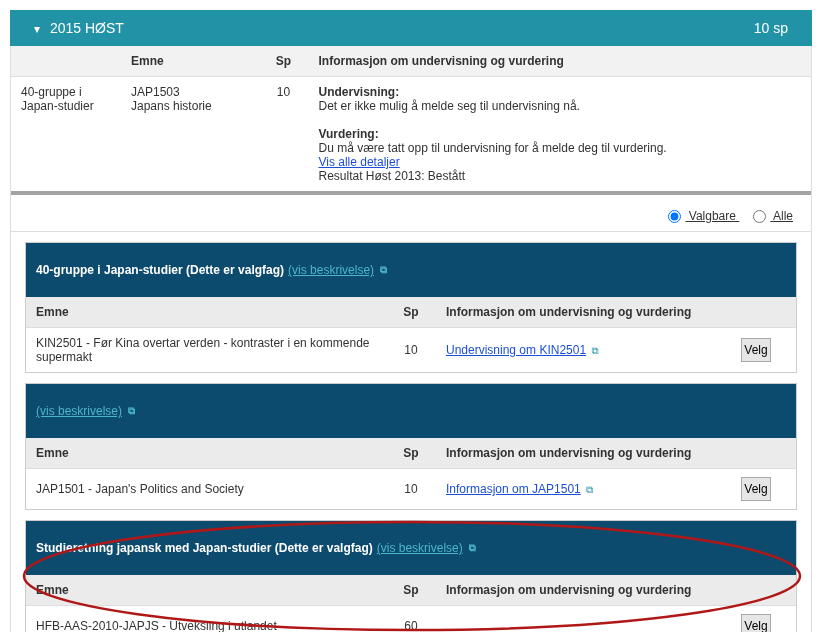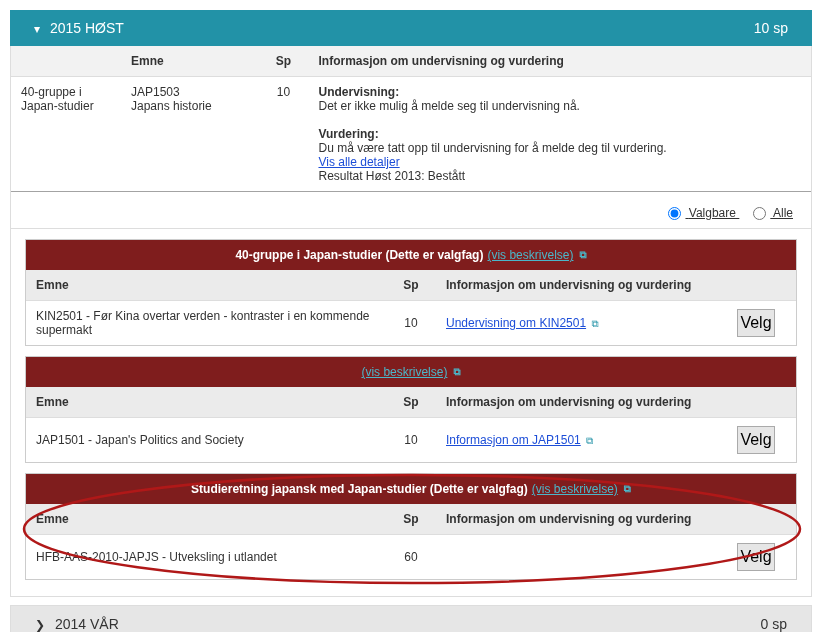--- a/index.html
+++ b/index.html
@@ -5,41 +5,41 @@
 * { box-sizing: border-box; margin: 0; padding: 0; }
 body { font-family: Arial, Helvetica, sans-serif; font-size: 12px; background: #fff; color: #333; padding: 10px; }
 .container { width: 802px; margin: 0 auto; }
 .semester-header { background: #2292a7; color: #fff; padding: 10px 24px; display: flex; align-items: center; justify-content: space-between; cursor: pointer; font-size: 14px; }
 .semester-header .chev { margin-right: 6px; font-size: 12px; }
 .semester-header.closed { background: #e6e6e6; color: #333; }
 .semester-body { border: 1px solid #ddd; border-top: none; background: #fff; }
 .tbl { width: 100%; border-collapse: collapse; }
 .tbl th, .tbl td { text-align: left; padding: 8px 10px; vertical-align: top; }
 .tbl thead th { background: #f2f2f2; border-bottom: 1px solid #ddd; font-weight: bold; }
-.tbl tbody td { border-bottom: 1px solid #a3a3a3; }
+.tbl tbody td { border-bottom: 4px solid #a3a3a3; }
 .col-group { width: 110px; }
 .col-sp { width: 50px; text-align: center; }
 .link { color: #1d4ed8; text-decoration: underline; cursor: pointer; }
 .ext-icon { font-size: 10px; margin-left: 2px; color: #2292a7; }
 .radios { text-align: right; padding: 14px 18px 8px; border-bottom: 1px solid #ddd; }
 .radios label { margin-left: 14px; cursor: pointer; text-decoration: underline; }
 .radios input { margin-right: 4px; vertical-align: middle; }
 .block { border: 1px solid #ccc; margin: 10px 14px; }
-.block-header { background: #7f1d1d; color: #fff; padding: 8px 10px; font-weight: bold; font-size: 12px; display: flex; align-items: center; gap: 4px; justify-content: center; }
+.block-header { background: #0c4a6e; color: #fff; padding: 20px 10px; font-weight: bold; font-size: 12px; display: flex; align-items: center; gap: 4px; }
 .block-header .desc-link { color: #4bb6c9; text-decoration: underline; cursor: pointer; font-weight: normal; }
 .block-header .ext-icon { color: #4bb6c9; }
 .sub-tbl { width: 100%; border-collapse: collapse; }
 .sub-tbl th, .sub-tbl td { padding: 8px 10px; text-align: left; }
 .sub-tbl thead th { background: #ebebeb; border-bottom: 1px solid #ddd; font-weight: bold; }
 .sub-tbl tbody td { background: #fff; border-top: 1px solid #c4b5fd; }
 .sub-col-emne { width: 360px; }
 .sub-col-sp { width: 50px; text-align: center; }
 .sub-col-info { }
 .sub-col-btn { width: 80px; text-align: center; }
-.btn { background: #e6e6e6; border: 1px solid #aaa; padding: 4px 2px; cursor: pointer; font-size: 16px; font-family: inherit; }
+.btn { background: #e6e6e6; border: 1px solid #aaa; padding: 4px 2px; cursor: pointer; font-size: 12px; font-family: inherit; }
 .circle-wrap { position: relative; }
 svg.oval { position: absolute; pointer-events: none; }
 strong { font-weight: bold; }
 </style>
 </head>
 <body>
 
 <div class="container">
 
   <div class="semester-header">

